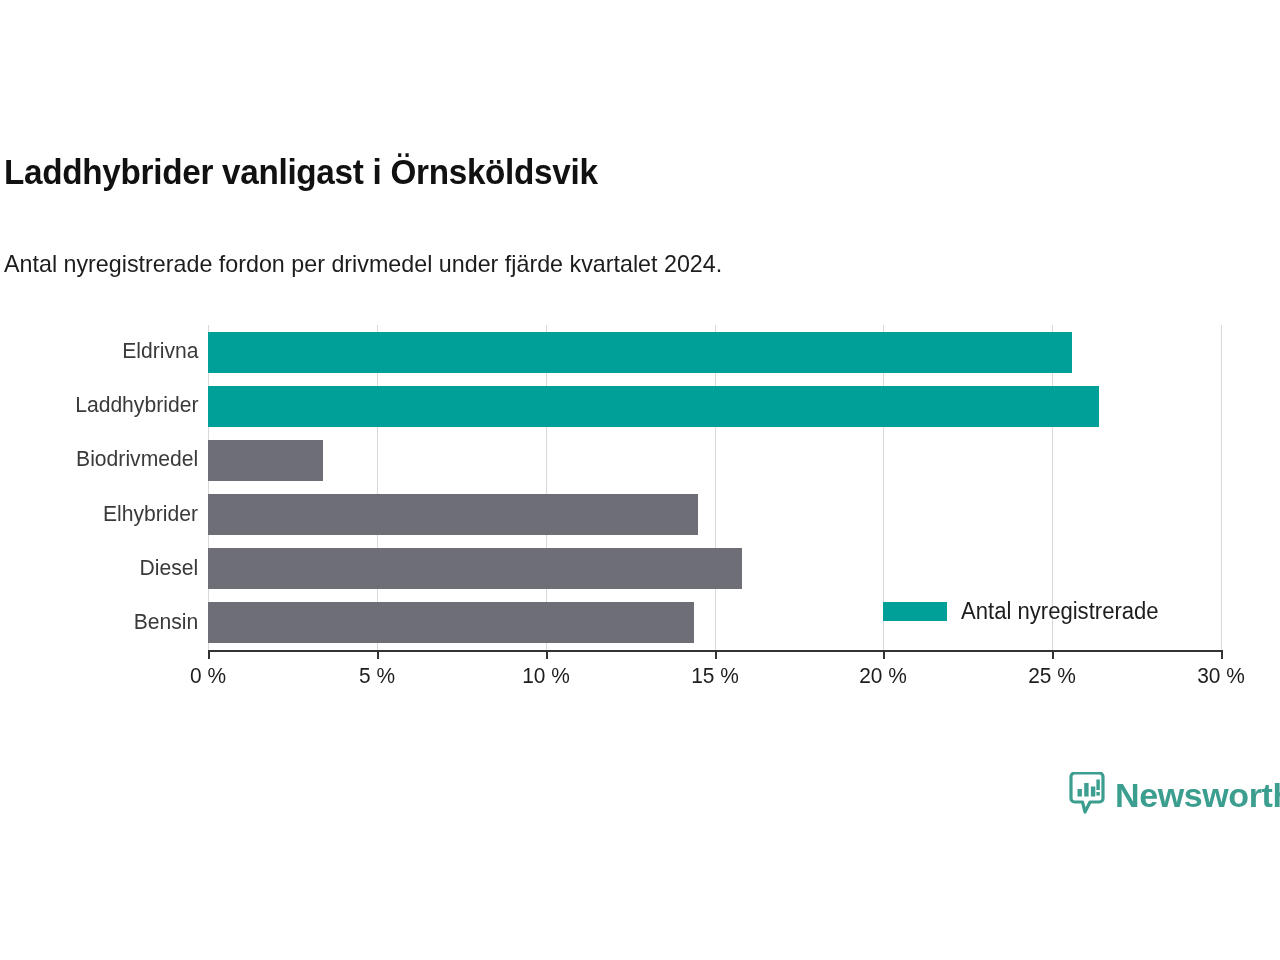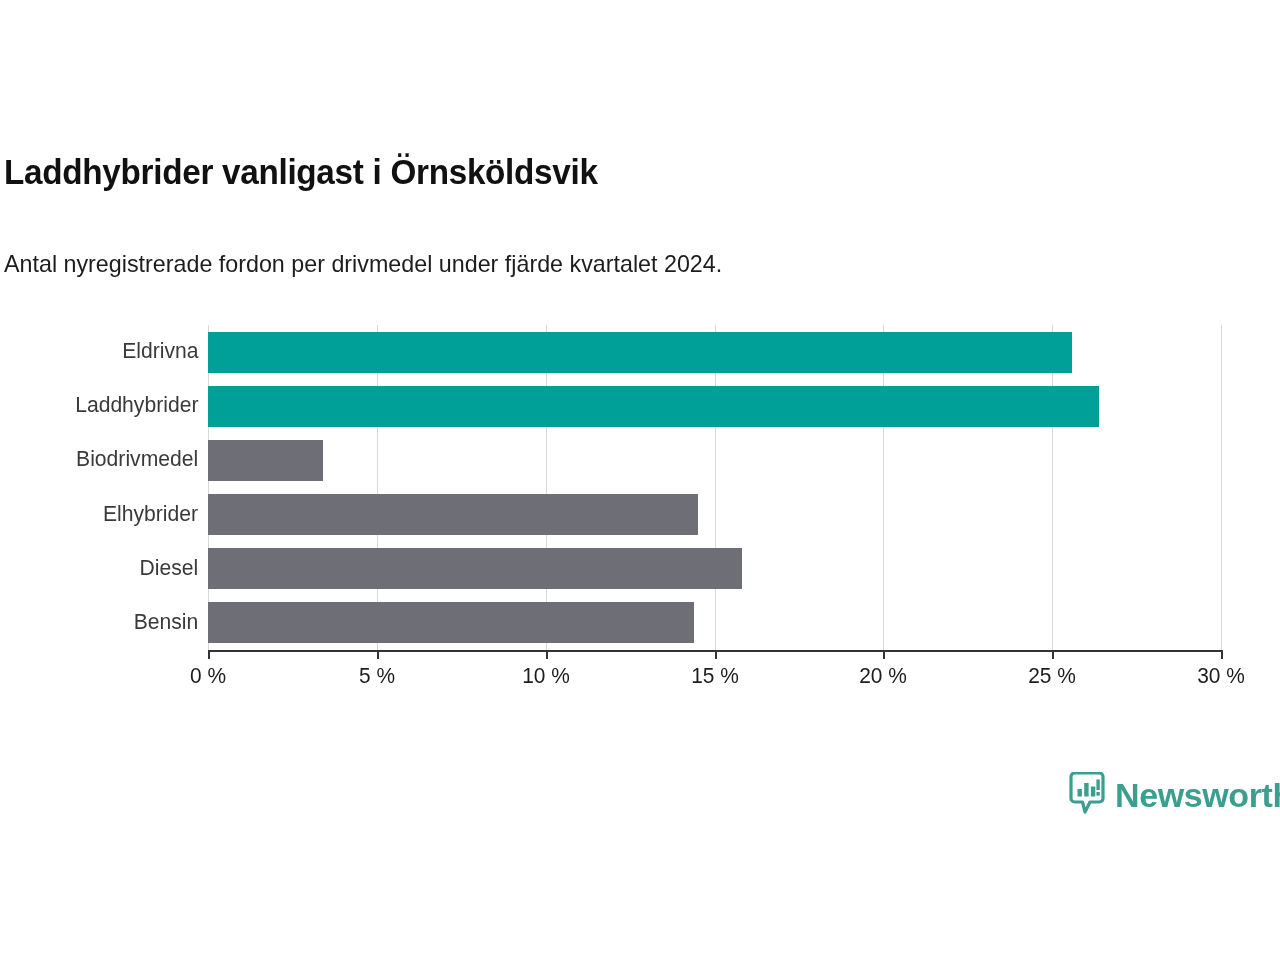--- a/index.html
+++ b/index.html
@@ -164,20 +164,24 @@
       <div class="bar" title="Eldrivna: 25.6 %" style="top: 6.58333px; width: 864.427px; background: rgb(0, 160, 153);"></div>
       <div class="bar" title="Laddhybrider: 26.4 %" style="top: 60.75px; width: 891.44px; background: rgb(0, 160, 153);"></div>
       <div class="bar" title="Biodrivmedel: 3.4 %" style="top: 114.917px; width: 114.807px; background: rgb(110, 110, 118);"></div>
       <div class="bar" title="Elhybrider: 14.5 %" style="top: 169.083px; width: 489.617px; background: rgb(110, 110, 118);"></div>
       <div class="bar" title="Diesel: 15.8 %" style="top: 223.25px; width: 533.513px; background: rgb(110, 110, 118);"></div>
       <div class="bar" title="Bensin: 14.4 %" style="top: 277.417px; width: 486.24px; background: rgb(110, 110, 118);"></div>
     </div>
 
   <div class="axis-line"></div>
 
+  <div id="legend">
+    <div id="legend-swatch" style="background: rgb(0, 160, 153);"></div>
+    <div id="legend-label">Antal nyregistrerade</div>
+  </div>
 
   <div id="logo">
     <span>
       <svg width="38" height="42" viewBox="0 0 38 42" aria-hidden="true">
         <path d="M3 4.5 C3 2.6 4.6 1 6.6 1 L31.4 1 C33.4 1 35 2.6 35 4.5 L35 26.5 C35 28.4 33.4 30 31.4 30 L22 30 L17 40 L14.5 30 L6.6 30 C4.6 30 3 28.4 3 26.5 Z" fill="none" stroke="#3b9e8f" stroke-width="3.2" stroke-linejoin="round"></path>
         <rect x="9.5" y="17" width="4.4" height="7.5" fill="#3b9e8f"></rect>
         <rect x="16.2" y="11" width="4.4" height="13.5" fill="#3b9e8f"></rect>
         <rect x="22.9" y="14.5" width="4.4" height="10" fill="#3b9e8f"></rect>
         <rect x="28.4" y="7.5" width="3.4" height="10.5" fill="#3b9e8f"></rect>
         <rect x="28.4" y="20" width="3.4" height="3.6" fill="#3b9e8f"></rect>

